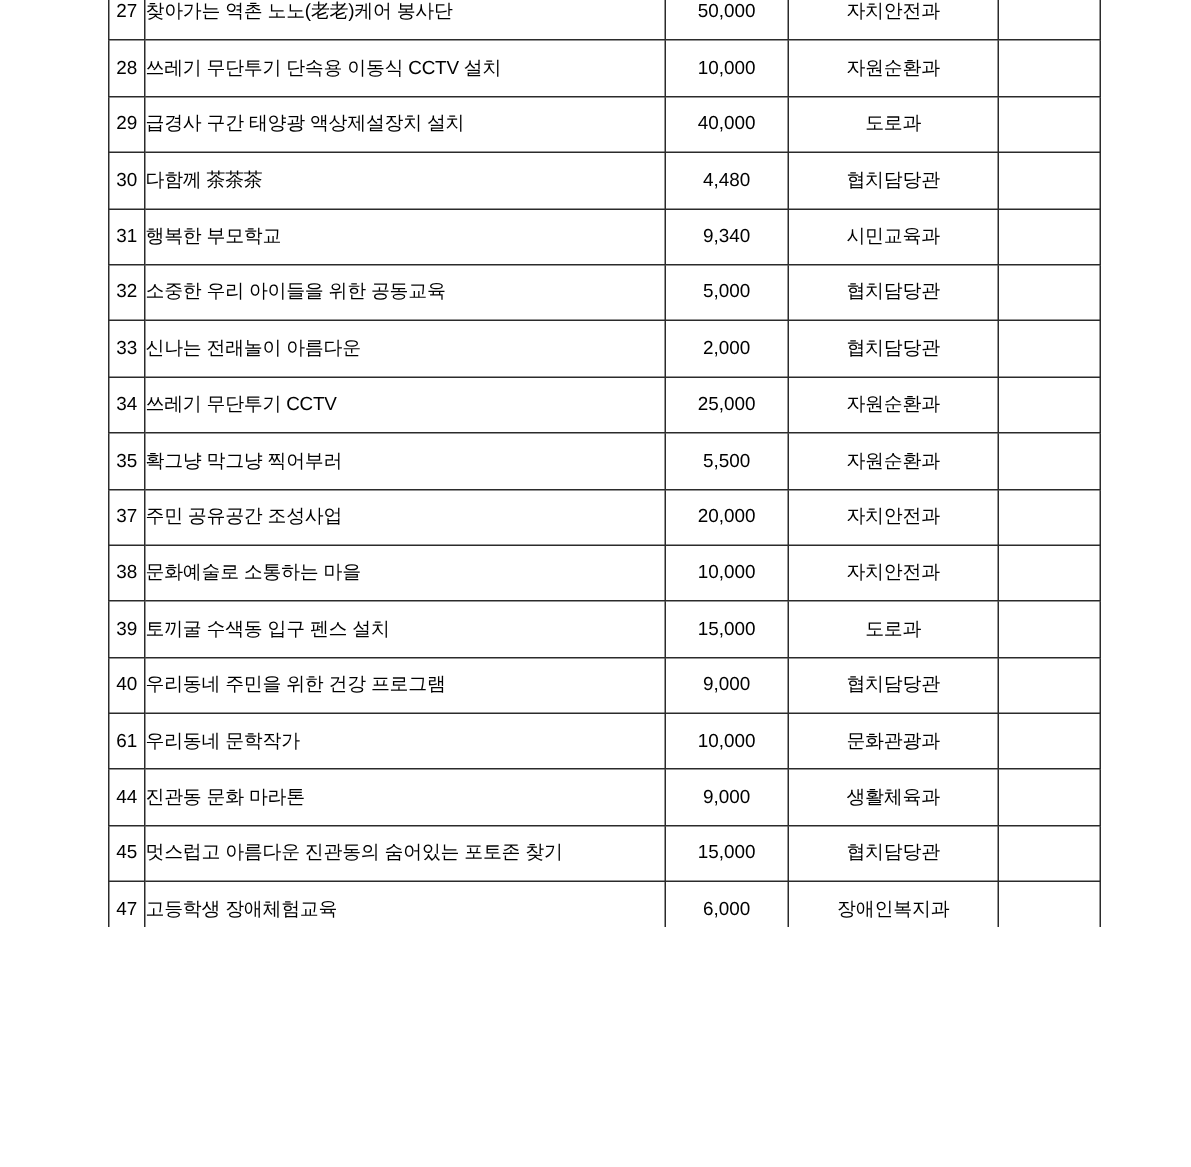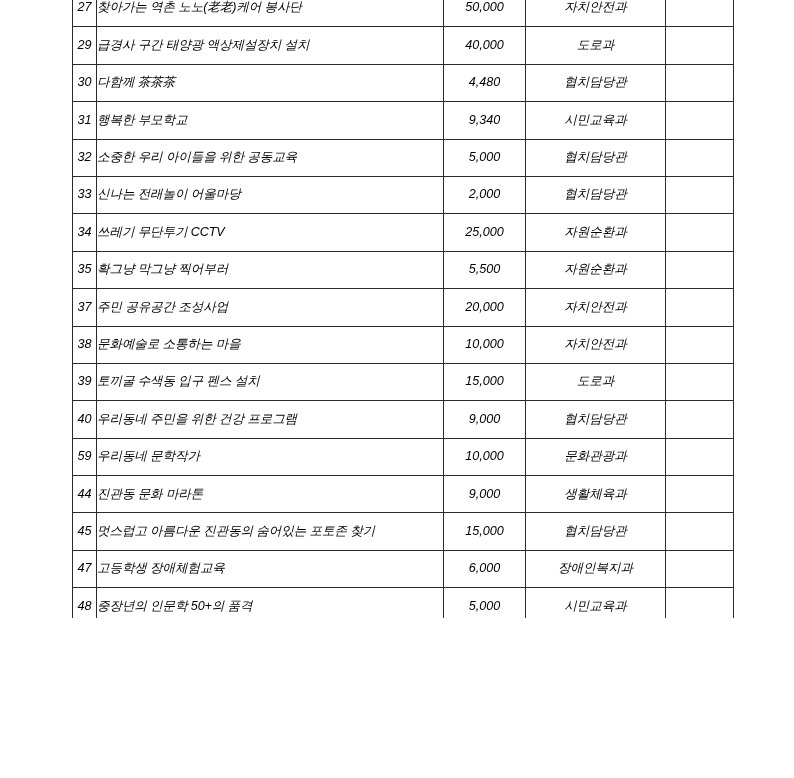--- a/index.html
+++ b/index.html
@@ -15,21 +15,20 @@
     font-family: "Liberation Sans", "DejaVu Sans", sans-serif;
     color: #000000;
     -webkit-font-smoothing: antialiased;
   }
 
   .page {
     position: relative;
     width: 794px;
     height: 618px;
     overflow: hidden;
-    font-style: italic;
   }
 
   
   .table-wrap {
     position: absolute;
     left: 72px;
     top: -11px;
     width: 662px;
   }
 
@@ -100,20 +99,27 @@
         <col class="c-blank">
       </colgroup>
       <tbody>
           <tr class="heavy-top">
             <td class="cell-no">27</td>
             <td class="cell-title">찾아가는 역촌 노노(老老)케어 봉사단</td>
             <td class="cell-amount">50,000</td>
             <td class="cell-dept">자치안전과</td>
             <td class="cell-blank"></td>
           </tr>
+          <tr>
+            <td class="cell-no">28</td>
+            <td class="cell-title">쓰레기 무단투기 단속용 이동식 CCTV 설치</td>
+            <td class="cell-amount">10,000</td>
+            <td class="cell-dept">자원순환과</td>
+            <td class="cell-blank"></td>
+          </tr>
           <tr class="heavy-top">
             <td class="cell-no">29</td>
             <td class="cell-title">급경사 구간 태양광 액상제설장치 설치</td>
             <td class="cell-amount">40,000</td>
             <td class="cell-dept">도로과</td>
             <td class="cell-blank"></td>
           </tr>
           <tr>
             <td class="cell-no">30</td>
             <td class="cell-title">다함께 茶茶茶</td>
@@ -130,21 +136,21 @@
           </tr>
           <tr>
             <td class="cell-no">32</td>
             <td class="cell-title">소중한 우리 아이들을 위한 공동교육</td>
             <td class="cell-amount">5,000</td>
             <td class="cell-dept">협치담당관</td>
             <td class="cell-blank"></td>
           </tr>
           <tr class="heavy-top">
             <td class="cell-no">33</td>
-            <td class="cell-title">신나는 전래놀이 어울마당</td>
+            <td class="cell-title">신나는 전래놀이 아름다운</td>
             <td class="cell-amount">2,000</td>
             <td class="cell-dept">협치담당관</td>
             <td class="cell-blank"></td>
           </tr>
           <tr>
             <td class="cell-no">34</td>
             <td class="cell-title">쓰레기 무단투기 CCTV</td>
             <td class="cell-amount">25,000</td>
             <td class="cell-dept">자원순환과</td>
             <td class="cell-blank"></td>
@@ -178,21 +184,21 @@
             <td class="cell-blank"></td>
           </tr>
           <tr>
             <td class="cell-no">40</td>
             <td class="cell-title">우리동네 주민을 위한 건강 프로그램</td>
             <td class="cell-amount">9,000</td>
             <td class="cell-dept">협치담당관</td>
             <td class="cell-blank"></td>
           </tr>
           <tr class="heavy-top">
-            <td class="cell-no">59</td>
+            <td class="cell-no">61</td>
             <td class="cell-title">우리동네 문학작가</td>
             <td class="cell-amount">10,000</td>
             <td class="cell-dept">문화관광과</td>
             <td class="cell-blank"></td>
           </tr>
           <tr>
             <td class="cell-no">44</td>
             <td class="cell-title">진관동 문화 마라톤</td>
             <td class="cell-amount">9,000</td>
             <td class="cell-dept">생활체육과</td>

